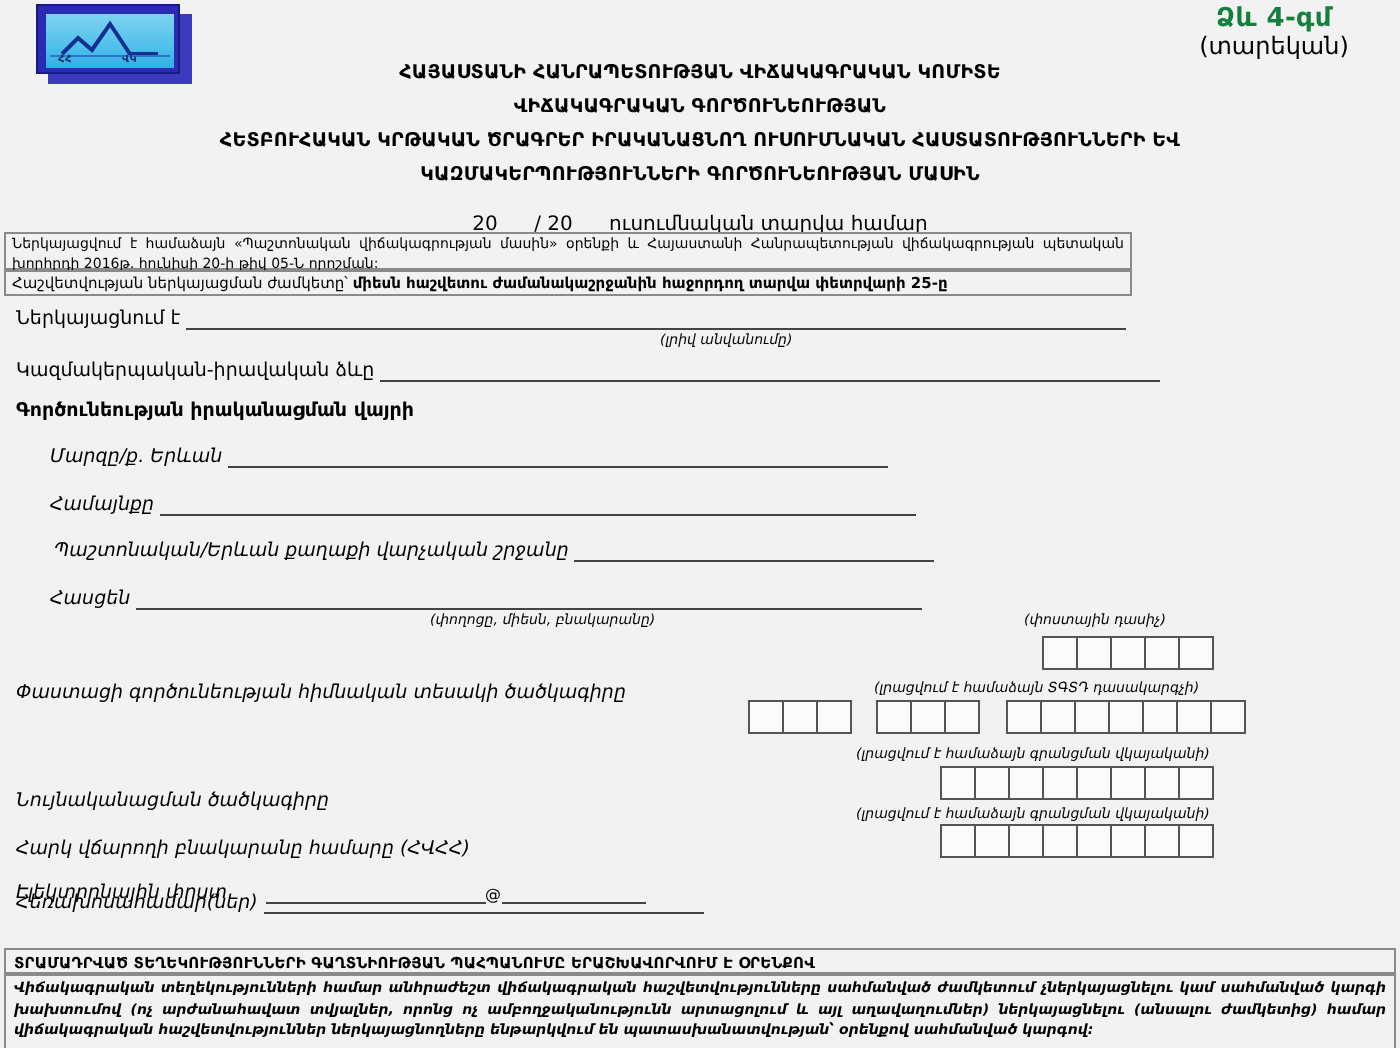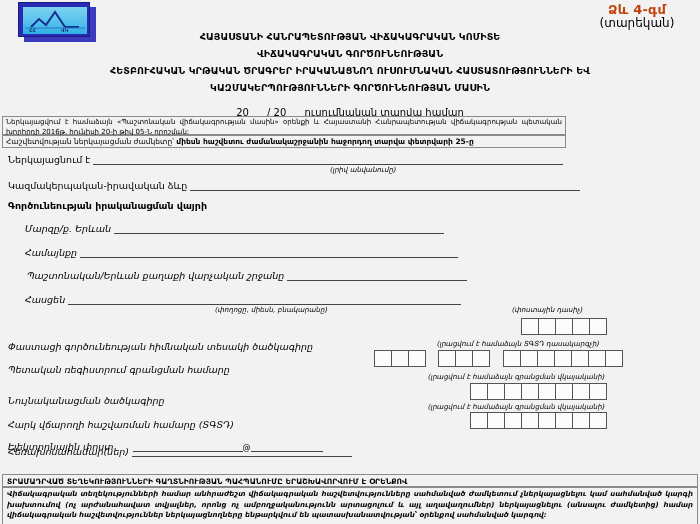--- a/index.html
+++ b/index.html
@@ -42,21 +42,21 @@
     position: absolute; bottom: 1px;
     font-size: 5px; color: #12306f; font-weight: bold;
     letter-spacing: .2px;
   }
 
   .form-no {
     position: absolute; right: 8px; top: 2px;
     text-align: center; width: 110px;
   }
   .form-no .fn-main {
-    font-size: 13px; font-weight: bold; color: #c2410c;
+    font-size: 13px; font-weight: bold; color: #15803d;
     letter-spacing: .2px; line-height: 15px;
   }
   .form-no .fn-sub {
     font-size: 12px; color: #000; line-height: 12px;
   }
 
   .title-block {
     position: absolute; left: 0; top: 28px; width: 700px;
     text-align: center;
   }
@@ -240,23 +240,20 @@
   <div class="grid" id="grid-act3" style="left:503px; top:350px;">
       <div class="cell"></div>
       <div class="cell"></div>
       <div class="cell"></div>
       <div class="cell"></div>
       <div class="cell"></div>
       <div class="cell"></div>
       <div class="cell"></div>
     </div>
 
-  <div class="field" style="left:8px; top:364px;">
-    <span class="lbl it">Պետական ռեգիստրում գրանցման համարը</span>
-  </div>
   <div class="caption" style="left:428px; top:373px;">(լրացվում է համաձայն գրանցման վկայականի)</div>
 
   <div class="grid" id="grid-reg" style="left:470px; top:383px;">
       <div class="cell"></div>
       <div class="cell"></div>
       <div class="cell"></div>
       <div class="cell"></div>
       <div class="cell"></div>
       <div class="cell"></div>
       <div class="cell"></div>
@@ -273,21 +270,21 @@
       <div class="cell"></div>
       <div class="cell"></div>
       <div class="cell"></div>
       <div class="cell"></div>
       <div class="cell"></div>
       <div class="cell"></div>
       <div class="cell"></div>
     </div>
 
   <div class="field" style="left:8px; top:419px;">
-    <span class="lbl it">Հարկ վճարողի հաշվառման համարը (ՏԳՏԴ)</span>
+    <span class="lbl it">Հարկ վճարողի բնակարանը համարը (ՀՎՀՀ)</span>
   </div>
 
   <div class="field" style="left:8px; top:446px;">
     <span class="lbl it">Հեռախոսահամար(ներ)</span>
     <span class="rule" style="width:220px;"></span>
   </div>
 
   <div class="field" style="left:8px; top:441px;">
     <span class="lbl it">Էլեկտրոնային փոստ</span>
     <span class="rule" style="width:110px; margin-left:16px;"></span><span class="lbl" style="font-size:8px;">@</span><span class="rule" style="width:72px;"></span>

